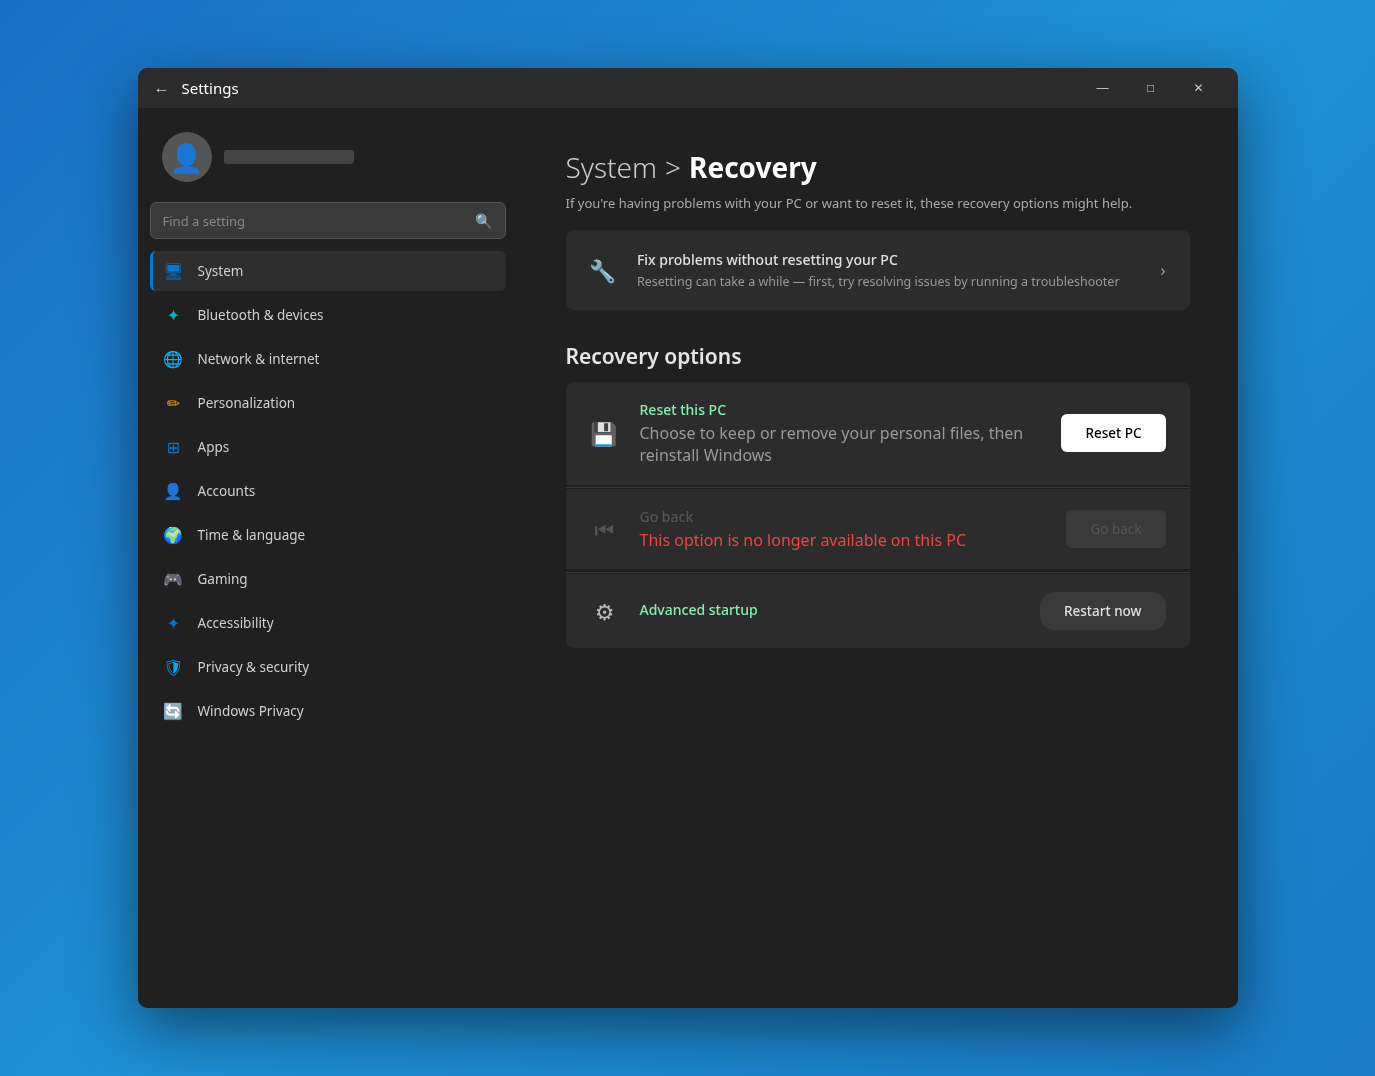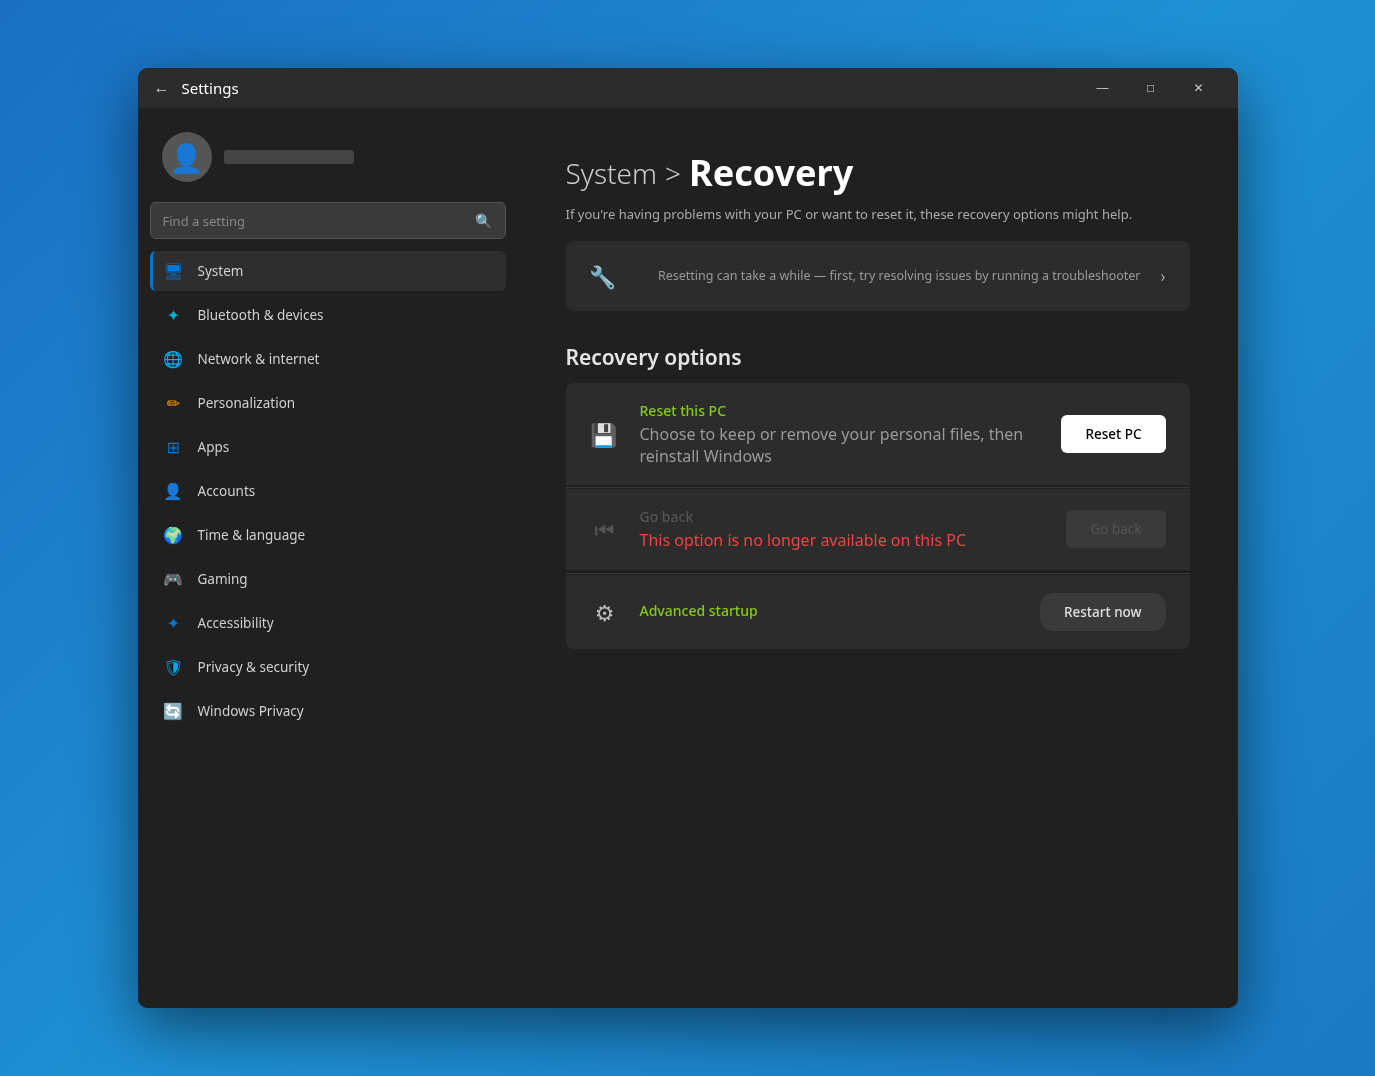--- a/index.html
+++ b/index.html
@@ -171,21 +171,21 @@
       font-size: 28px;
       color: #ccc;
       font-weight: 300;
     }
     .breadcrumb-sep {
       font-size: 28px;
       color: #ccc;
       font-weight: 300;
     }
     .breadcrumb-current {
-      font-size: 36px;
+      font-size: 28px;
       color: #fff;
       font-weight: 700;
     }
     .page-description {
       color: #aaa;
       font-size: 13px;
       margin-bottom: 16px;
       line-height: 1.5;
     }
     .fix-card {
@@ -207,21 +207,20 @@
     .fix-title {
       color: #e0e0e0;
       font-size: 14px;
       font-weight: 500;
       margin-bottom: 4px;
     }
     .fix-desc {
       color: #999;
       font-size: 12.5px;
       line-height: 1.4;
-      text-align: right;
     }
     .fix-chevron { color: #aaa; font-size: 16px; }
     .section-title {
       color: #e5e5e5;
       font-size: 21px;
       font-weight: 600;
       margin-bottom: 12px;
     }
     .option-card {
       background: #2c2c2c;
@@ -245,21 +244,21 @@
       text-align: center;
     }
     .option-icon.active { color: #bbb; }
     .option-icon.dimmed { color: #555; }
     .option-text { flex: 1; }
     .option-title {
       font-size: 14px;
       font-weight: 500;
       margin-bottom: 3px;
     }
-    .option-title.active { color: #84cc16; }
+    .option-title.active { color: #86efac; }
     .option-title.dimmed { color: #555; }
     .option-desc {
       font-size: 16px;
       line-height: 1.4;
     }
     .option-desc.active { color: #999; }
     .option-desc.dimmed { color: #ef4444; }
     .btn-primary {
       background: #fff;
       color: #000;
@@ -381,20 +380,21 @@
         <span class="breadcrumb-system">System</span>
         <span class="breadcrumb-sep">&gt;</span>
         <span class="breadcrumb-current">Recovery</span>
       </div>
 
       <p class="page-description">If you're having problems with your PC or want to reset it, these recovery options might help.</p>
 
       <div class="fix-card">
         <span class="fix-icon">🔧</span>
         <div class="fix-text">
+          <div class="fix-title">Fix problems without resetting your PC</div>
           <div class="fix-desc">Resetting can take a while — first, try resolving issues by running a troubleshooter</div>
         </div>
         <span class="fix-chevron">›</span>
       </div>
 
       <div class="section-title">Recovery options</div>
 
       <div class="option-cards-group">
 
         <div class="option-card option-card-top">

